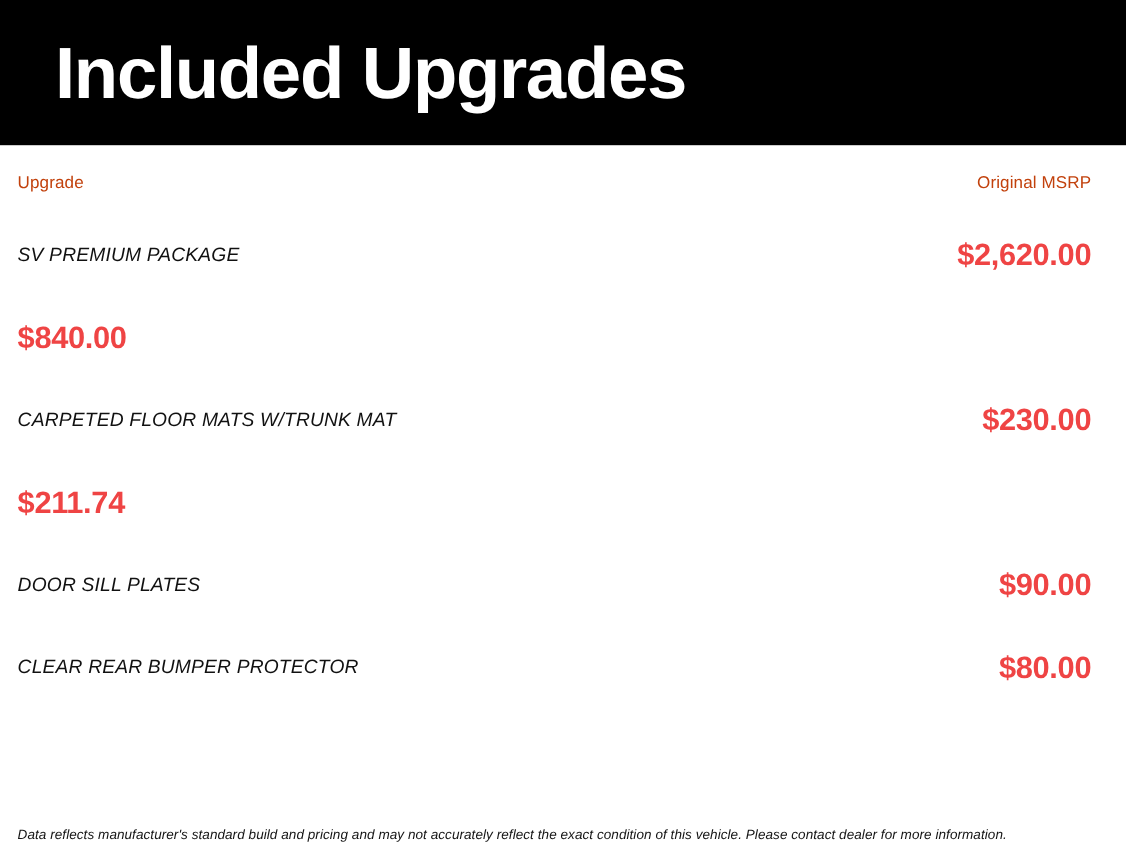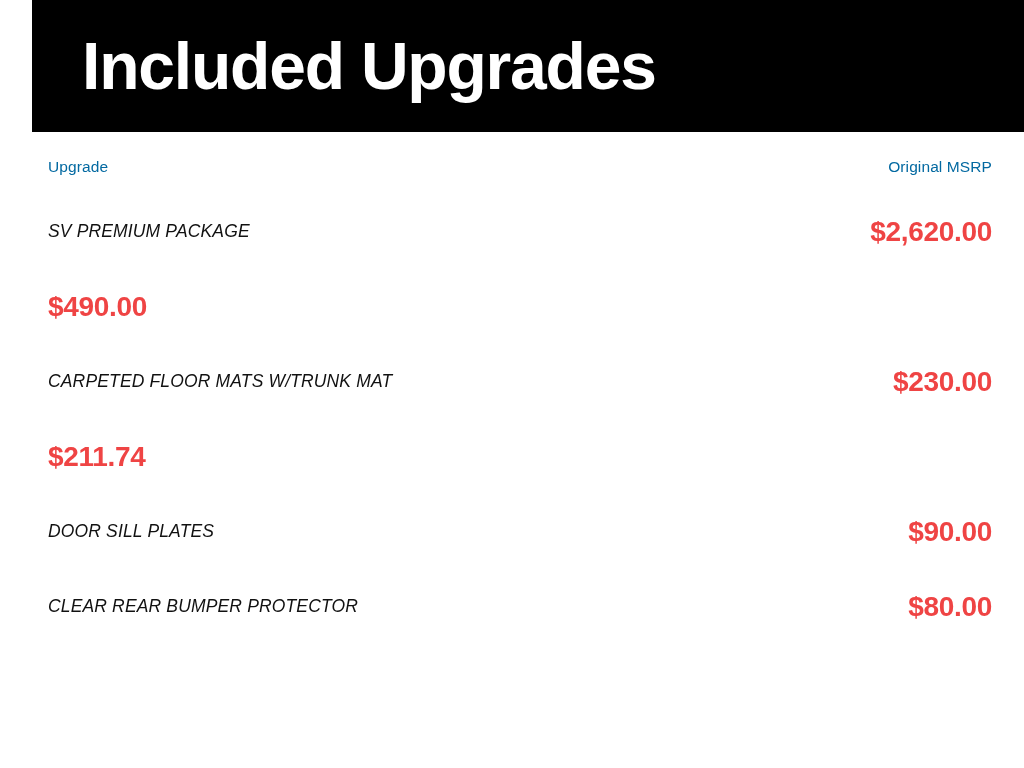--- a/index.html
+++ b/index.html
@@ -17,21 +17,20 @@
     -webkit-font-smoothing: antialiased;
   }
 
   .page {
     width: 1024px;
     height: 768px;
     position: relative;
     background: #ffffff;
     display: flex;
     flex-direction: column;
-    padding-left: 32px;
   }
 
   
   .header-banner {
     background: #000000;
     height: 132px;
     width: 100%;
     display: flex;
     align-items: center;
     padding: 0 0 0 50px;
@@ -59,21 +58,21 @@
     display: flex;
     justify-content: space-between;
     align-items: baseline;
     padding-top: 26px;
     padding-right: 0;
   }
 
   .col-header {
     font-size: 15.5px;
     font-weight: 400;
-    color: #0369a1;
+    color: #c2410c;
     letter-spacing: 0.1px;
   }
 
   .col-header-msrp {
     text-align: center;
   }
 
   .rows {
     margin-top: 18px;
   }
@@ -132,21 +131,21 @@
     </div>
 
     <div class="rows">
 
       <div class="row">
         <span class="row-label">SV PREMIUM PACKAGE</span>
         <span class="row-price">$2,620.00</span>
       </div>
 
       <div class="row">
-        <span class="row-price">$490.00</span>
+        <span class="row-price">$840.00</span>
       </div>
 
       <div class="row">
         <span class="row-label">CARPETED FLOOR MATS W/TRUNK MAT</span>
         <span class="row-price">$230.00</span>
       </div>
 
       <div class="row">
         <span class="row-price">$211.74</span>
       </div>
@@ -158,14 +157,15 @@
       </div>
 
       <div class="row">
         <span class="row-label">CLEAR REAR BUMPER PROTECTOR</span>
         <span class="row-price">$80.00</span>
       </div>
 
     </div>
   </div>
 
+  <div class="footer-note">Data reflects manufacturer's standard build and pricing and may not accurately reflect the exact condition of this vehicle. Please contact dealer for more information.</div>
 
 </div>
 
 </body></html>

